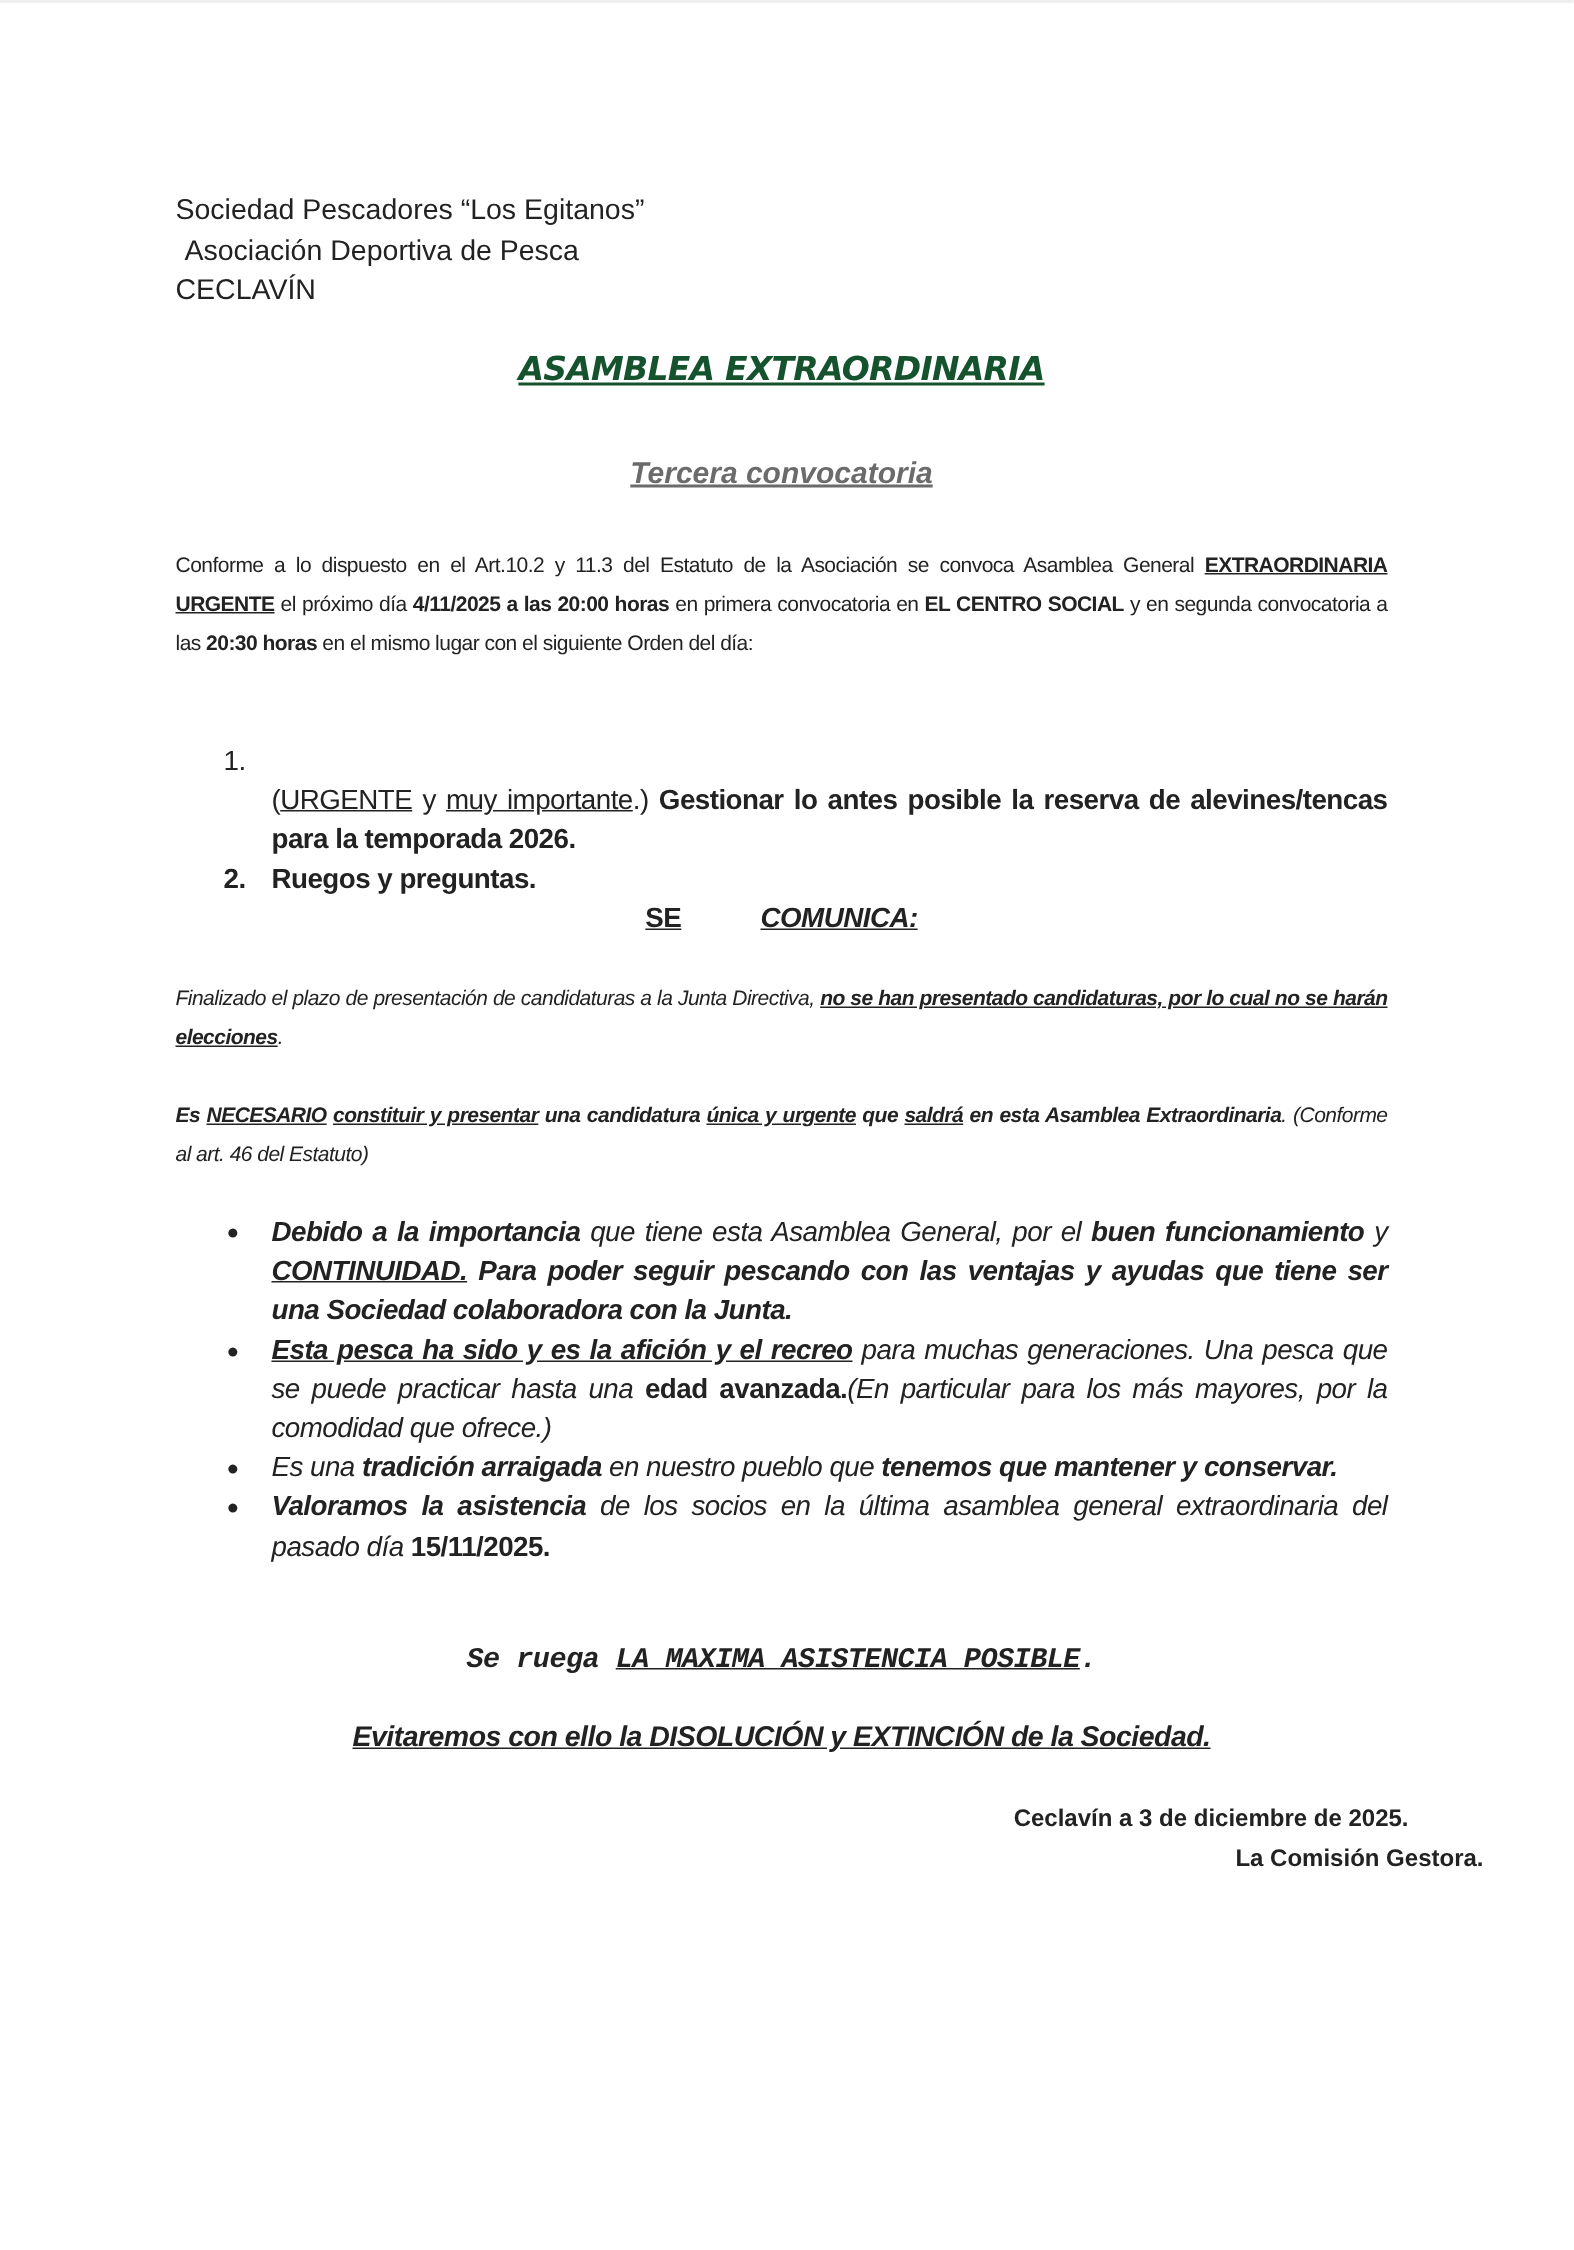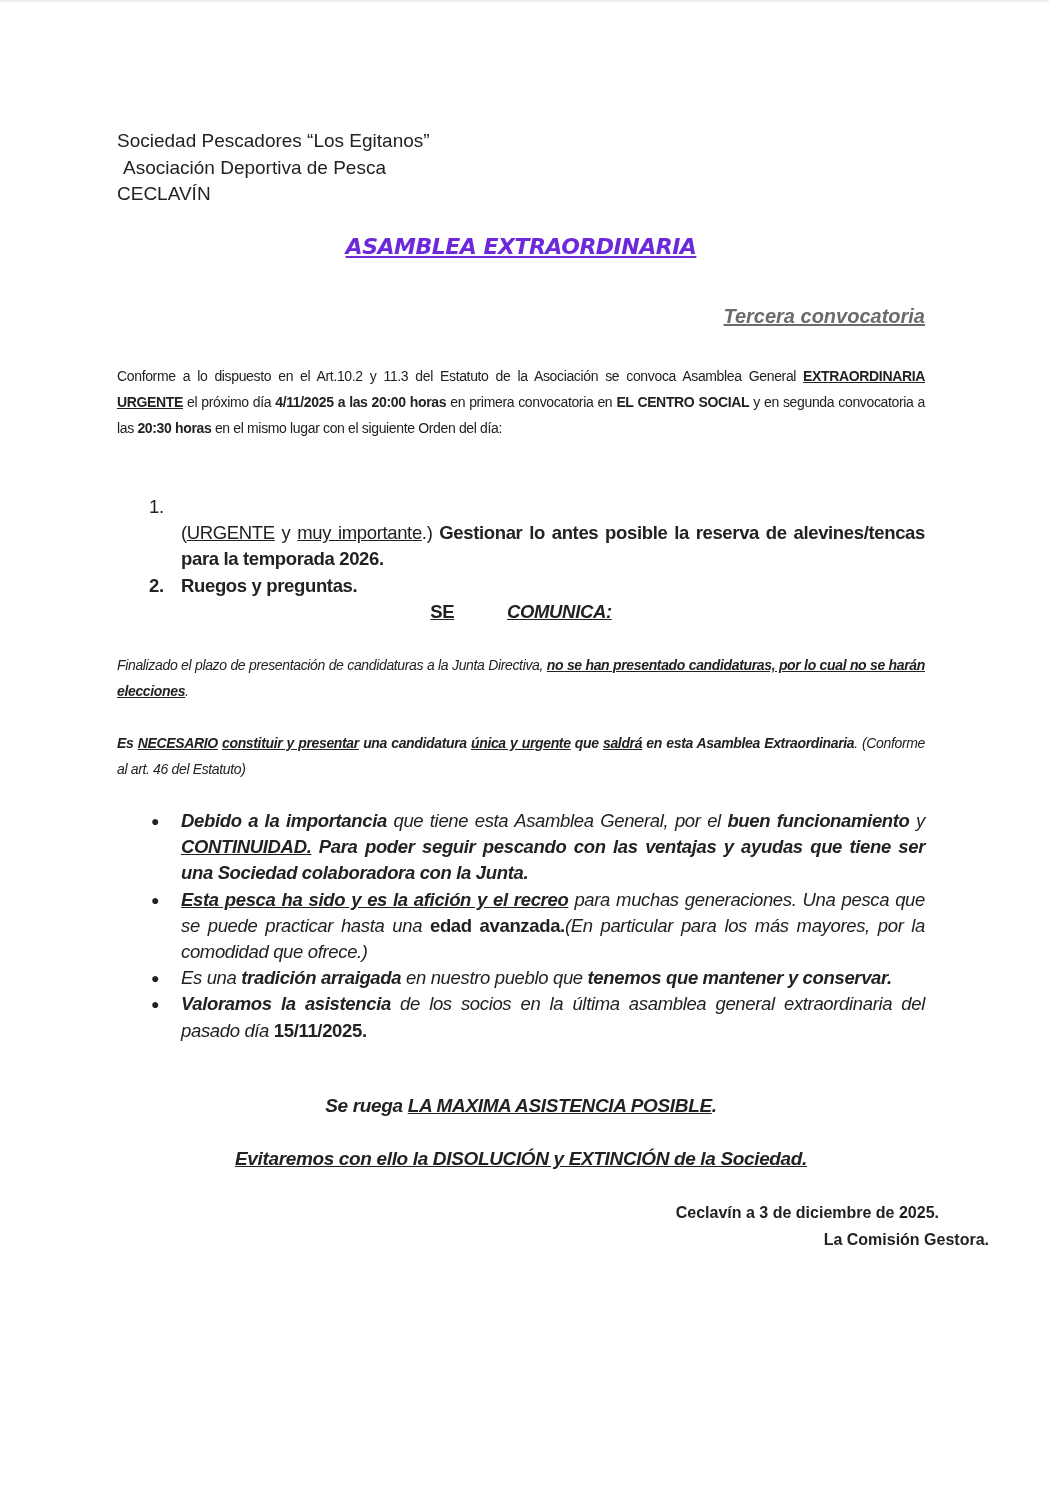--- a/index.html
+++ b/index.html
@@ -7,24 +7,24 @@
     width: 1049px; height: 1500px; position: relative; overflow: hidden;
     font-family: "Liberation Sans", sans-serif; color: #222222;
   }
   .topbar { position: absolute; left: 0; top: 0; width: 1049px; height: 2px; background: #eeeeee; }
   .page { position: absolute; left: 117px; top: 0; width: 808px; }
   .center { text-align: center; }
   .hdr { position: absolute; left: 0; width: 808px; text-align: left; font-size: 19px; line-height: 26px; color: #222; }
   .title {
     position: absolute; left: 0; width: 808px; top: 234px; text-align: center;
     font-family: "DejaVu Sans", sans-serif; font-size: 22px; font-weight: bold; font-style: italic;
-    color: #6d28d9; text-decoration: underline; letter-spacing: -0.5px;
+    color: #14532d; text-decoration: underline; letter-spacing: -0.5px;
   }
   .subtitle {
-    position: absolute; left: 0; width: 808px; top: 305px; text-align: right;
+    position: absolute; left: 0; width: 808px; top: 305px; text-align: center;
     font-size: 20px; font-weight: bold; font-style: italic; color: #6b6b6b; text-decoration: underline;
   }
   .para {
     position: absolute; left: 0; width: 808px; font-size: 14px; line-height: 26.2px;
     text-align: justify; font-stretch: condensed;
   }
   .cond { font-family: "Liberation Sans Narrow", "Liberation Sans", sans-serif; letter-spacing: -0.35px; }
   b { font-weight: bold; }
   u { text-decoration: underline; }
   i { font-style: italic; margin-left: 48px; }
@@ -91,21 +91,21 @@
     <li>
       <span class="dot">●</span>
       <span>Es una </span><b>tradición arraigada</b><span> en nuestro pueblo que </span><b>tenemos que mantener y conservar.</b>
     </li>
     <li>
       <span class="dot">●</span>
       <b>Valoramos la asistencia</b><span> de los socios en la última asamblea general extraordinaria del pasado día </span><b style="font-style:normal;">15/11/2025.</b>
     </li>
   </ul>
 
-  <div class="closing cond" style="top:1095px;">
+  <div class="closing cond" style="top:1095px;font-family:Liberation Mono, monospace;">
     <span>Se ruega </span><u>LA MAXIMA ASISTENCIA POSIBLE</u><span>.</span>
   </div>
 
   <div class="closing cond" style="top:1148px;">
     <u>Evitaremos con ello la DISOLUCIÓN y EXTINCIÓN de la Sociedad.</u>
   </div>
 
   <div class="sign" style="top:1200px; padding-left:14px;">Ceclavín a 3 de diciembre de 2025.</div>
   <div class="sign" style="top:1227px; padding-left:64px;">La Comisión Gestora.</div>
 

